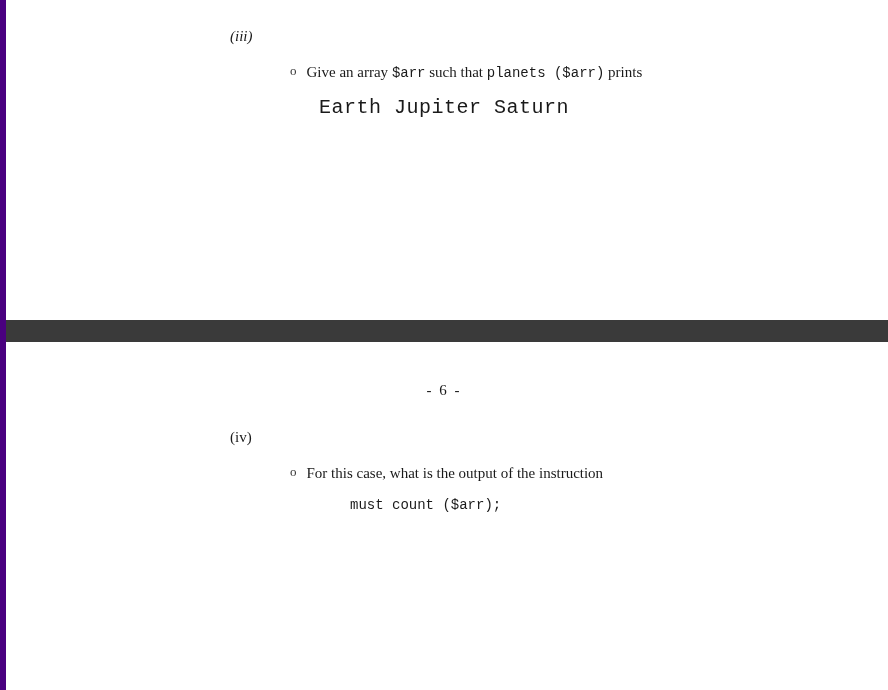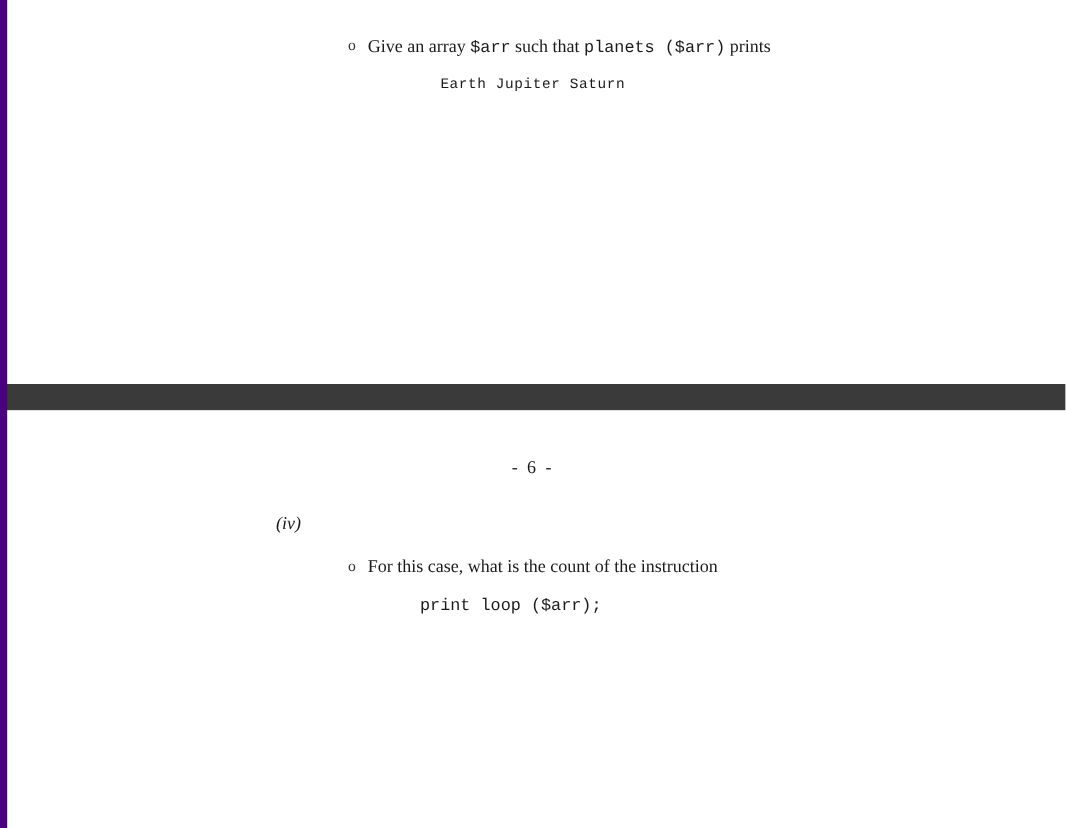--- a/index.html
+++ b/index.html
@@ -81,21 +81,21 @@
     }
 
     .code-inline {
       font-family: 'Courier New', Courier, monospace;
       font-size: 14px;
       background: transparent;
     }
 
     .code-block {
       font-family: 'Courier New', Courier, monospace;
-      font-size: 12px;
+      font-size: 20px;
       text-align: center;
       margin: 8px 0 14px 0;
       display: block;
       letter-spacing: 0.5px;
     }
 
     .note-text {
       font-family: Georgia, serif;
       font-size: 15px;
       margin-left: 290px;
@@ -108,41 +108,41 @@
       text-align: center;
       font-family: Georgia, serif;
       font-size: 15px;
       padding-top: 30px;
       padding-bottom: 20px;
       letter-spacing: 2px;
     }
 
     .iv-roman {
       font-family: Georgia, serif;
-      font-style: italic;
       font-size: 15px;
       margin-left: 230px;
       margin-bottom: 16px;
       margin-top: 10px;
     }
 
     .code-block-left {
       font-family: 'Courier New', Courier, monospace;
       font-size: 14px;
       margin-left: 350px;
       margin-top: 6px;
       display: block;
     }
   </style>
 </head>
 <body>
 
 <div class="left-bar"></div>
 
 <div class="top-section">
+  <div class="roman-numeral">(iii)</div>
 
   <div class="bullet-item">
     <span class="bullet-circle">o</span>
     <span class="bullet-text">
       Give an array <span class="code-inline">$arr</span> such that <span class="code-inline">planets ($arr)</span> prints
     </span>
   </div>
 
   <div style="text-align:center; margin-bottom: 14px;">
     <span class="code-block">Earth  Jupiter  Saturn</span>
@@ -152,17 +152,17 @@
 
 <div class="divider"></div>
 
 <div class="bottom-section">
   <div class="page-number">- 6 -</div>
 
   <div class="iv-roman">(iv)</div>
 
   <div class="bullet-item">
     <span class="bullet-circle">o</span>
-    <span class="bullet-text">For this case, what is the count of the instruction</span>
+    <span class="bullet-text">For this case, what is the output of the instruction</span>
   </div>
 
-  <span class="code-block-left">print loop ($arr);</span>
+  <span class="code-block-left">must count ($arr);</span>
 </div>
 
 </body></html>

